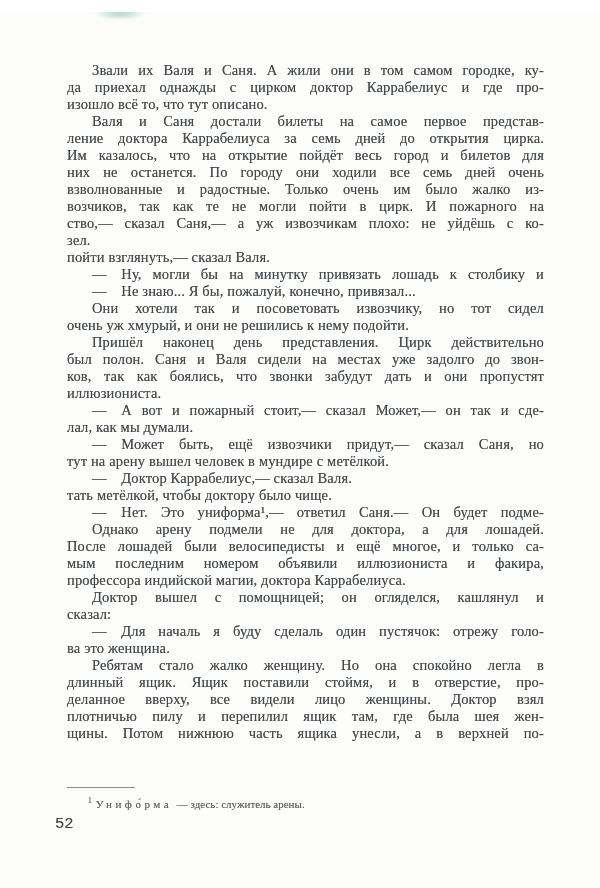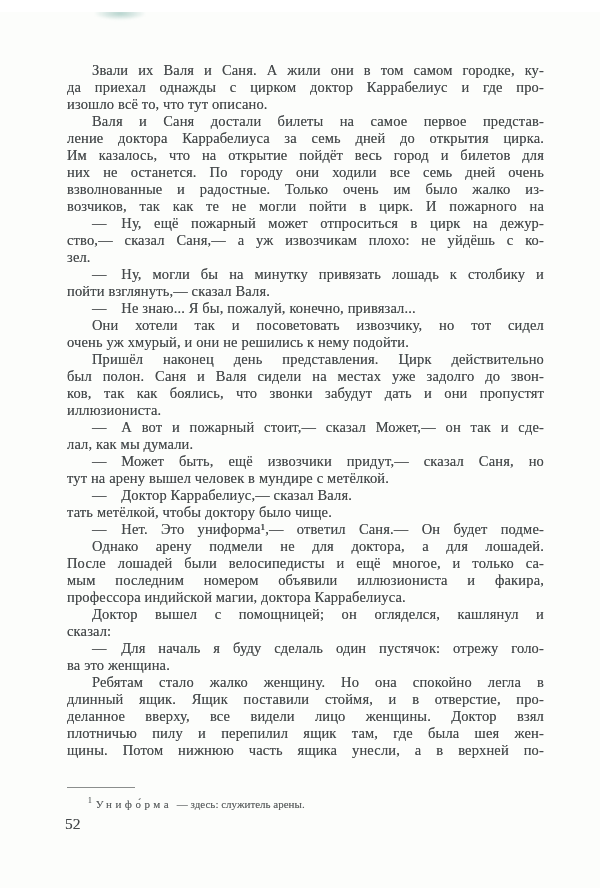--- a/index.html
+++ b/index.html
@@ -60,49 +60,49 @@
     text-shadow: 0 0 0.5px rgba(89,93,94,0.5);
   }
   .fn-sup {
     vertical-align: super;
     font-size: 7.5px;
     margin-right: 4px;
   }
   .fn-term { letter-spacing: 3.5px; margin-right: 2px; }
   .page-number {
     position: absolute;
-    left: 65px;
+    left: 55px;
     top: 803px;
     font-size: 15.5px;
     color: var(--ink, #45494b);
     text-shadow: 0 0 0.5px rgba(69,73,75,0.6);
+    font-family: Liberation Mono, monospace;
   }
 </style>
 </head>
 <body>
 
 <div class="page">
 
   <div class="scan-mark"></div>
 
   <div class="text-block">
       <div class="line first">Звали их Валя и Саня. А жили они в том самом городке, ку-</div>
       <div class="line">да приехал однажды с цирком доктор Каррабелиус и где про-</div>
       <div class="line lastline">изошло всё то, что тут описано.</div>
       <div class="line first">Валя и Саня достали билеты на самое первое представ-</div>
       <div class="line">ление доктора Каррабелиуса за семь дней до открытия цирка.</div>
       <div class="line">Им казалось, что на открытие пойдёт весь город и билетов для</div>
       <div class="line">них не останется. По городу они ходили все семь дней очень</div>
       <div class="line">взволнованные и радостные. Только очень им было жалко из-</div>
       <div class="line">возчиков, так как те не могли пойти в цирк. И пожарного на</div>
-      <div class="line first">— Ну, ещё пожарный может отпроситься в цирк на дежур-</div>
       <div class="line">ство,— сказал Саня,— а уж извозчикам плохо: не уйдёшь с ко-</div>
       <div class="line lastline">зел.</div>
+      <div class="line lastline">пойти взглянуть,— сказал Валя.</div>
       <div class="line first">— Ну, могли бы на минутку привязать лошадь к столбику и</div>
-      <div class="line lastline">пойти взглянуть,— сказал Валя.</div>
       <div class="line first lastline">— Не знаю... Я бы, пожалуй, конечно, привязал...</div>
       <div class="line first">Они хотели так и посоветовать извозчику, но тот сидел</div>
       <div class="line lastline">очень уж хмурый, и они не решились к нему подойти.</div>
       <div class="line first">Пришёл наконец день представления. Цирк действительно</div>
       <div class="line">был полон. Саня и Валя сидели на местах уже задолго до звон-</div>
       <div class="line">ков, так как боялись, что звонки забудут дать и они пропустят</div>
       <div class="line lastline">иллюзиониста.</div>
       <div class="line first">— А вот и пожарный стоит,— сказал Может,— он так и сде-</div>
       <div class="line lastline">лал, как мы думали.</div>
       <div class="line first">— Может быть, ещё извозчики придут,— сказал Саня, но</div>

